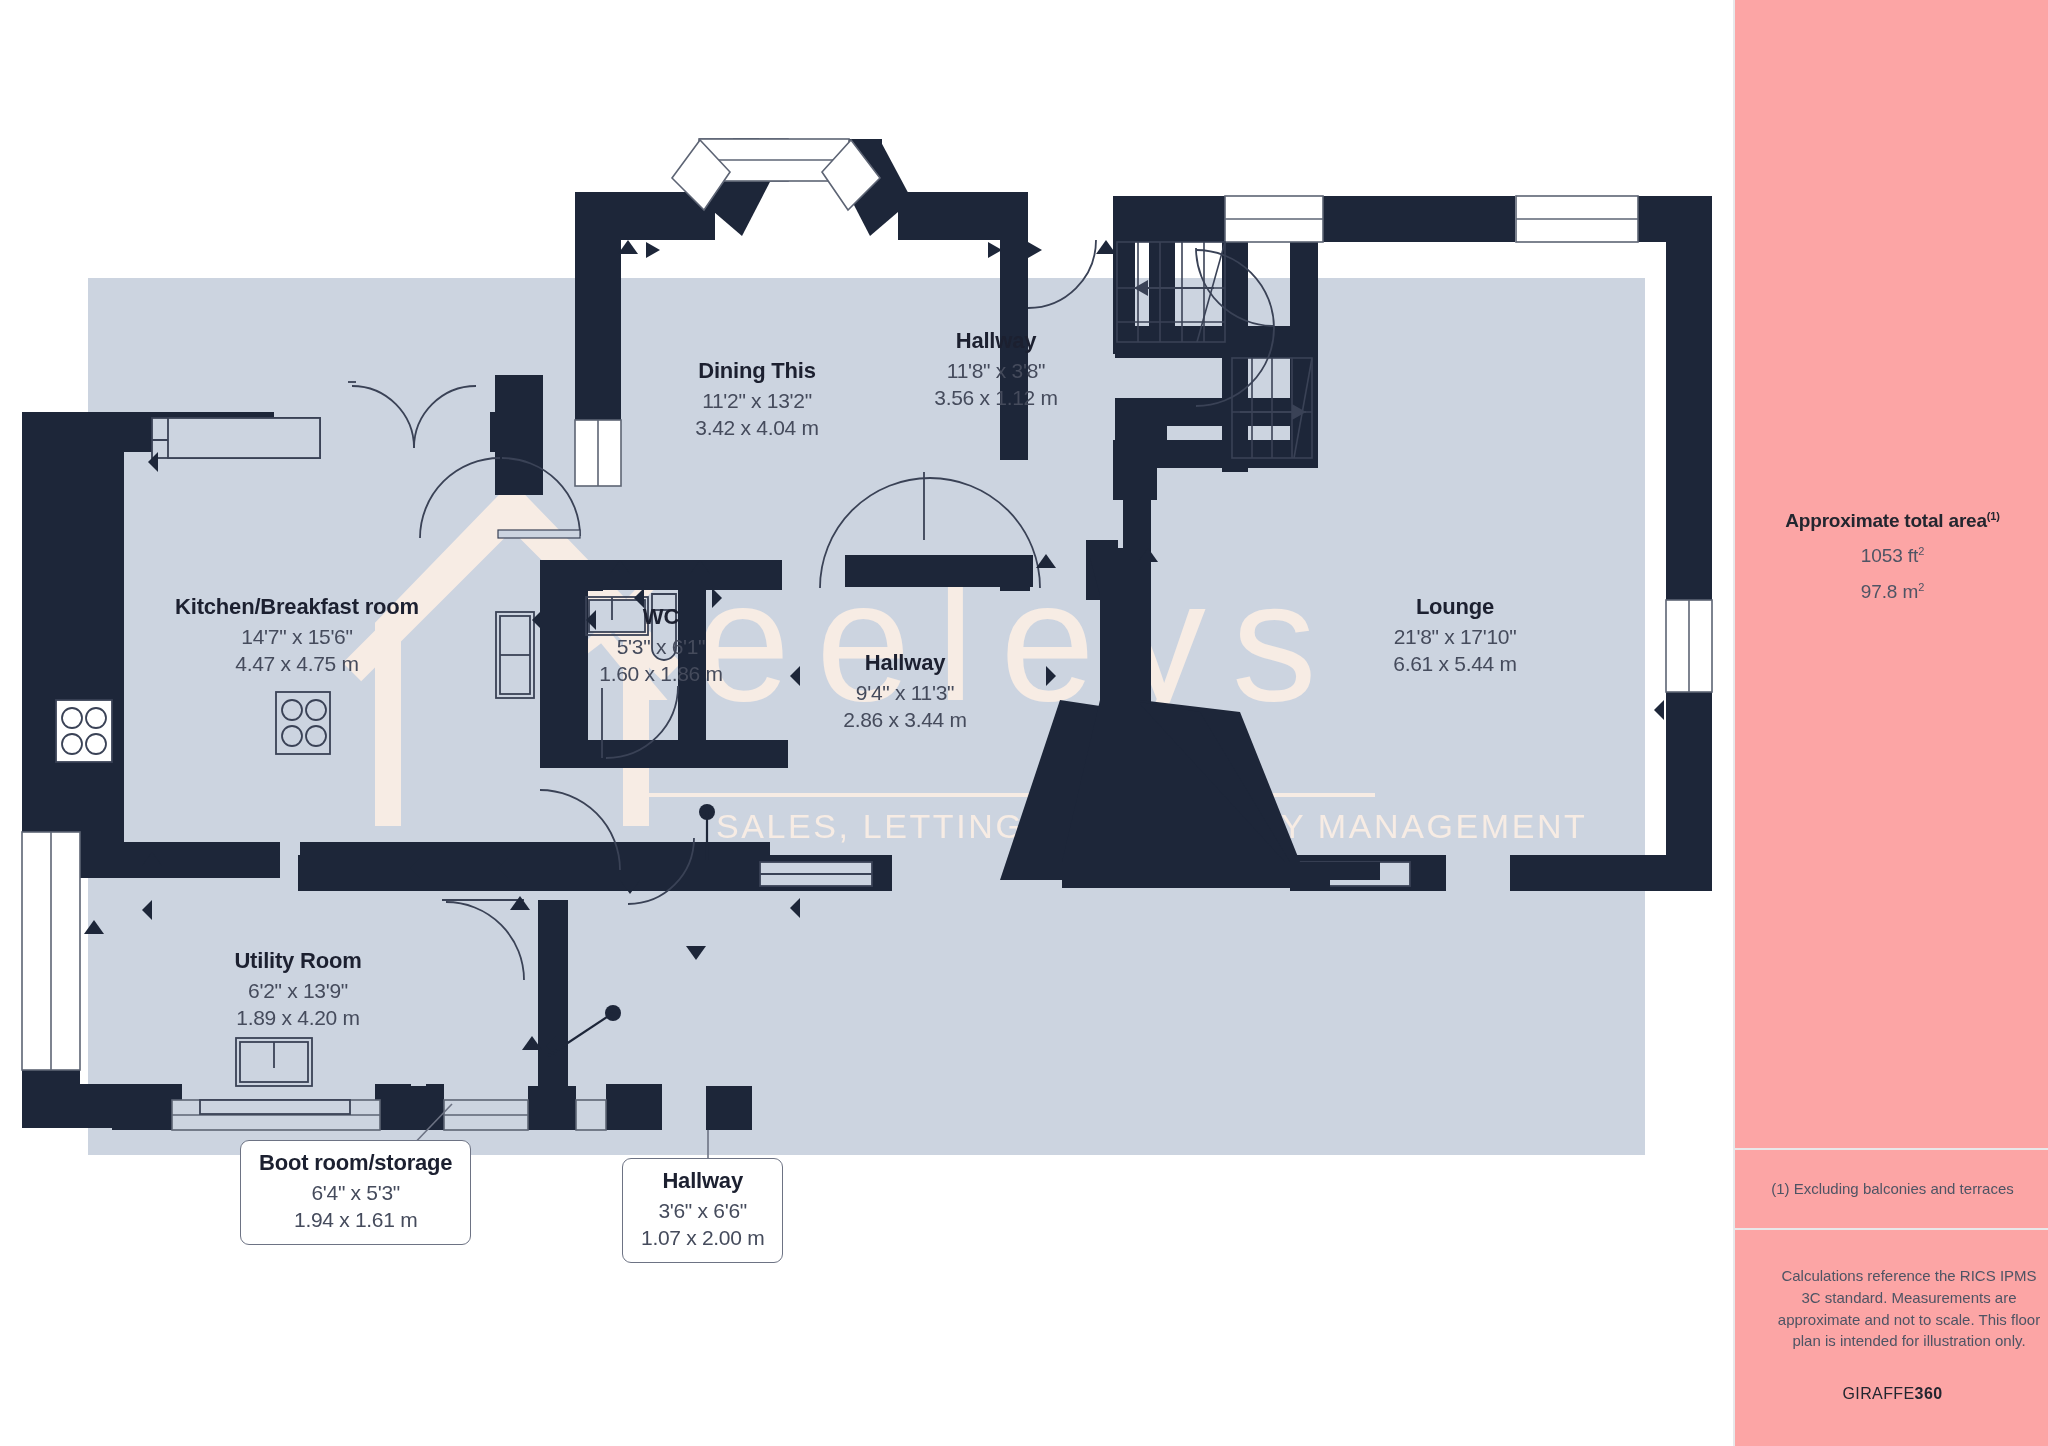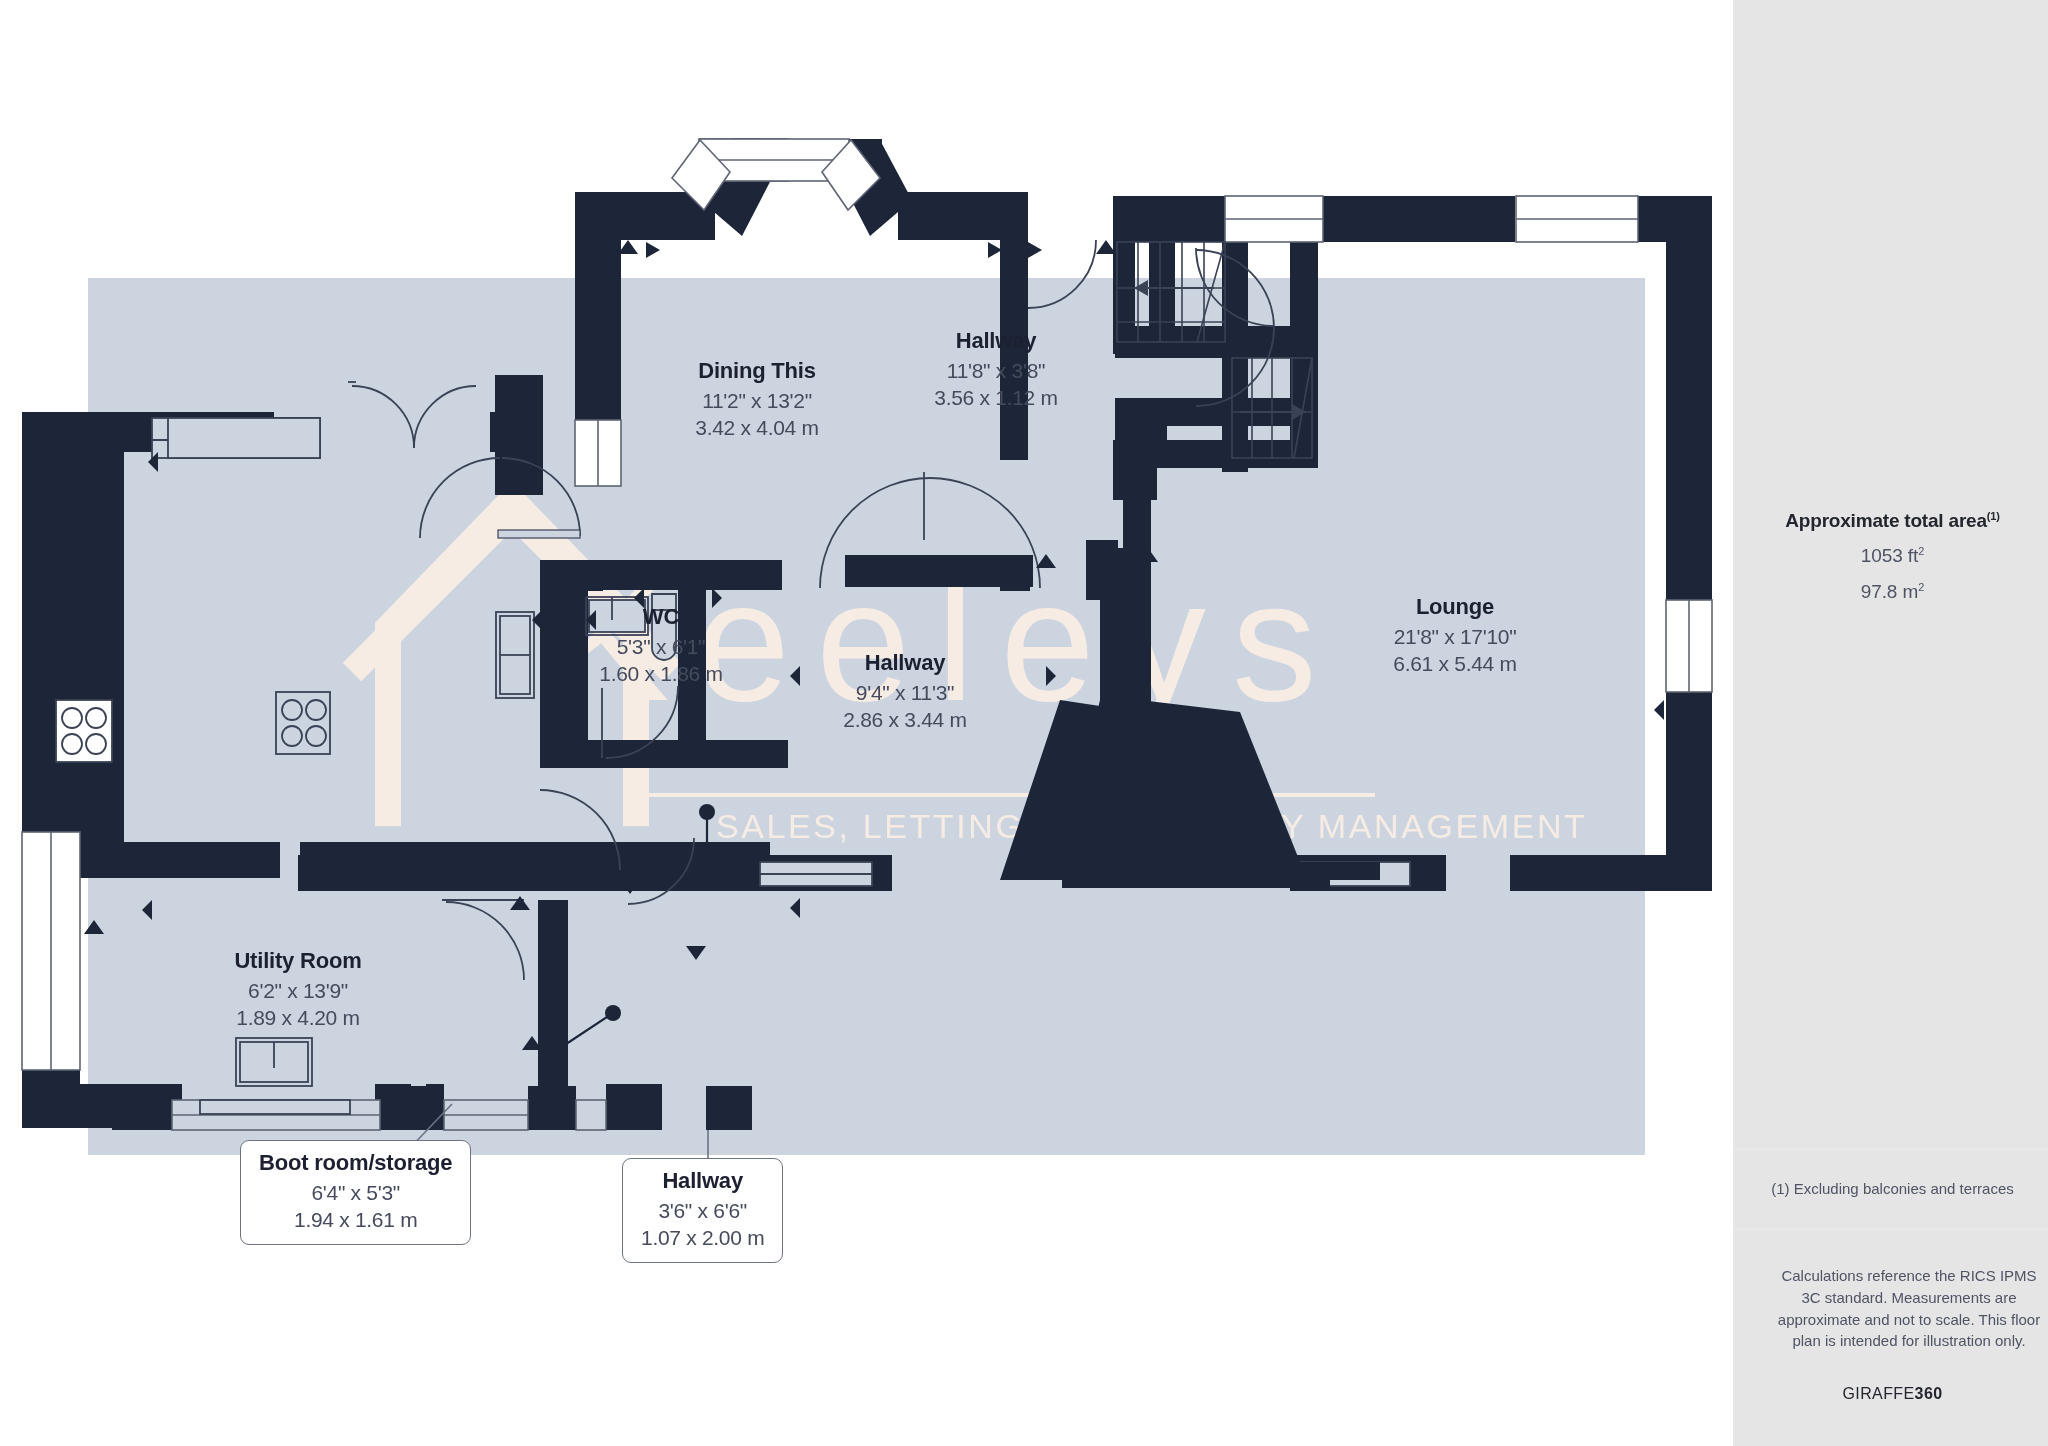--- a/index.html
+++ b/index.html
@@ -17,21 +17,21 @@
   }
   
   #sidebar {
     position: absolute;
     left: 1733px;
     top: 0;
     width: 315px;
     height: 1446px;
     border-left: 2px solid #e8e8ea;
     box-sizing: border-box;
-    background: #e5e5e5;
+    background: #fca5a5;
   }
   #area-block {
     position: absolute;
     left: 0; top: 510px;
     width: 315px;
     text-align: center;
   }
   #area-title {
     font-size: 19px;
     font-weight: bold;
@@ -486,20 +486,25 @@
     <div class="room-dim">11'8" x 3'8"</div>
     <div class="room-dim second">3.56 x 1.12 m</div>
   </div>
 
   <div class="room-label" style="left:1335px; top:594px; width:240px;">
     <div class="room-name">Lounge</div>
     <div class="room-dim">21'8" x 17'10"</div>
     <div class="room-dim second">6.61 x 5.44 m</div>
   </div>
 
+  <div class="room-label" style="left:147px; top:594px; width:300px;">
+    <div class="room-name">Kitchen/Breakfast room</div>
+    <div class="room-dim">14'7" x 15'6"</div>
+    <div class="room-dim second">4.47 x 4.75 m</div>
+  </div>
 
   <div class="room-label" style="left:566px; top:604px; width:190px;">
     <div class="room-name">WC</div>
     <div class="room-dim">5'3" x 6'1"</div>
     <div class="room-dim second">1.60 x 1.86 m</div>
   </div>
 
   <div class="room-label" style="left:790px; top:650px; width:230px;">
     <div class="room-name">Hallway</div>
     <div class="room-dim">9'4" x 11'3"</div>

